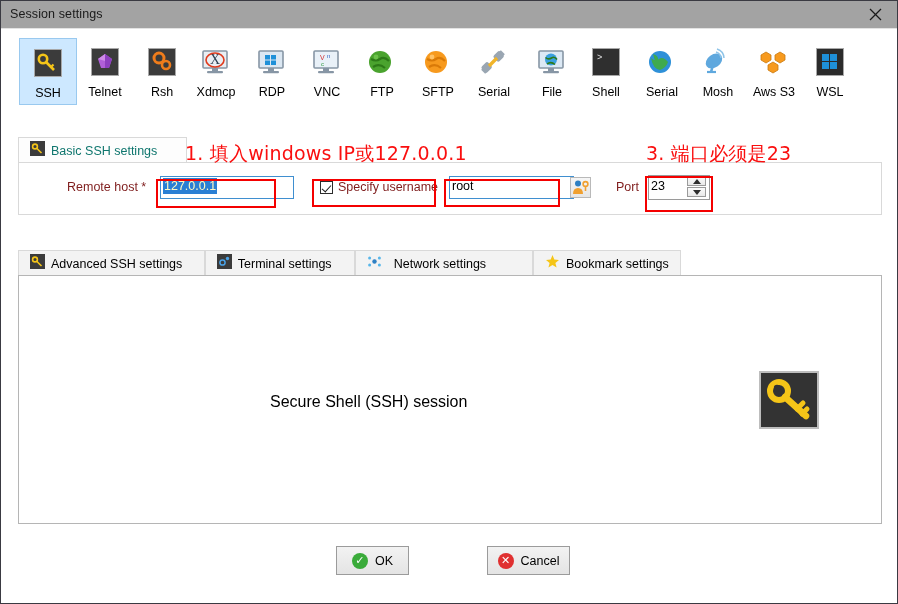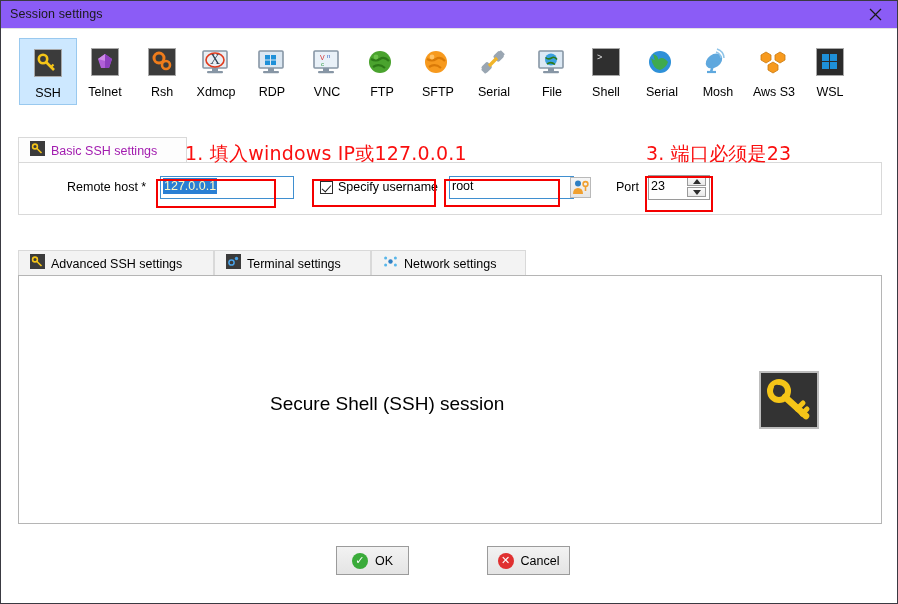--- a/index.html
+++ b/index.html
@@ -13,21 +13,21 @@
     width: 898px; height: 604px;
     background: #ffffff;
     border: 1px solid #3a3a42;
     overflow: hidden;
   }
 
   
   #titlebar {
     position: absolute; left: 0; top: 0;
     width: 896px; height: 28px;
-    background: #8b5cf6;
+    background: #a3a3a3;
     border-bottom: 1px solid #e3e3e3;
   }
   #title-text {
     position: absolute; left: 9px; top: 6px;
     font-size: 12.5px; color: #1a1a1a;
     letter-spacing: .1px;
     white-space: nowrap;
   }
   #close-btn {
     position: absolute; right: 0px; top: 0px;
@@ -80,32 +80,32 @@
   #basic-tabstrip {
     position: absolute; left: 17px; top: 136px;
     width: 169px; height: 26px;
     background: #fdfdfd;
     border: 1px solid #d9d9d9;
     border-bottom: none;
     display: flex; align-items: center;
     padding-left: 11px;
   }
   #basic-tabstrip .tabicon { margin-right: 6px; }
-  #basic-tabstrip .tablabel { font-size: 12.5px; color: #a21caf; white-space: nowrap;}
+  #basic-tabstrip .tablabel { font-size: 12.5px; color: #0f766e; white-space: nowrap;}
 
   #basic-panel {
     position: absolute; left: 17px; top: 161px;
     width: 864px; height: 53px;
     background: #ffffff;
     border: 1px solid #d9d9d9;
   }
 
   .fieldlabel {
     position: absolute;
-    font-size: 12.5px; color: #000000;
+    font-size: 12.5px; color: #7f1d1d;
     white-space: nowrap;
   }
   .txtinput {
     position: absolute;
     background: #ffffff;
     border: 1px solid #3f8fd0;
     font-family: "Liberation Sans", sans-serif;
     font-size: 12.5px;
     color: #000;
     padding: 0 2px;
@@ -195,21 +195,21 @@
   .subtab .tablabel { font-size: 12.5px; color: #000; white-space: nowrap; }
 
   #main-panel {
     position: absolute; left: 17px; top: 274px;
     width: 864px; height: 249px;
     background: #ffffff;
     border: 1px solid #b5b5b5;
   }
   #session-desc {
     position: absolute; left: 251px; top: 117px;
-    font-size: 19px; color: #000;
+    font-size: 16px; color: #000;
     white-space: nowrap;
   }
   #big-key {
     position: absolute; left: 740px; top: 95px;
     width: 60px; height: 58px;
     background: #333333;
     border: 2px solid #bdbdbd;
   }
 
   
@@ -513,33 +513,41 @@
       <span class="tabicon">
         <svg width="15" height="15" viewBox="0 0 15 15">
           <rect x="0" y="0" width="15" height="15" fill="#3b3b3b"></rect>
           <circle cx="5.5" cy="8.5" r="2.6" fill="none" stroke="#4aa3e8" stroke-width="1.5"></circle>
           <circle cx="10.5" cy="4.5" r="1.7" fill="#4aa3e8"></circle>
         </svg>
       </span>
       <span class="tablabel">Terminal settings</span>
     </div>
 
-    <div class="subtab" style="width:155px;">
+    <div class="subtab" style="width:187px;gap:6px;">
       <span class="tabicon">
         <svg width="15" height="15" viewBox="0 0 15 15">
           <circle cx="7.5" cy="7.5" r="2.2" fill="#2f80c4"></circle>
           <circle cx="2.6" cy="4" r="1.5" fill="#57b6ea"></circle>
           <circle cx="12.4" cy="4" r="1.5" fill="#57b6ea"></circle>
           <circle cx="2.6" cy="11" r="1.5" fill="#57b6ea"></circle>
           <circle cx="12.4" cy="11" r="1.5" fill="#57b6ea"></circle>
         </svg>
       </span>
       <span class="tablabel">Network settings</span>
     </div>
 
+    <div class="subtab" style="width:155px;">
+      <span class="tabicon">
+        <svg width="15" height="15" viewBox="0 0 15 15">
+          <polygon points="7.5,1 9.3,5.6 14,5.9 10.4,9 11.6,13.6 7.5,11 3.4,13.6 4.6,9 1,5.9 5.7,5.6" fill="#f5c518"></polygon>
+        </svg>
+      </span>
+      <span class="tablabel">Bookmark settings</span>
+    </div>
   </div>
 
   <div id="main-panel">
     <div id="session-desc">Secure Shell (SSH) session</div>
     <div id="big-key">
       <svg width="56" height="54" viewBox="0 0 56 54">
         <circle cx="18" cy="18" r="9" fill="none" stroke="#f5c518" stroke-width="6"></circle>
         <circle cx="16" cy="15" r="3.2" fill="#333333"></circle>
         <line x1="24" y1="24" x2="45" y2="43" stroke="#f5c518" stroke-width="6.5" stroke-linecap="round"></line>
         <line x1="36" y1="36" x2="42" y2="30" stroke="#f5c518" stroke-width="5" stroke-linecap="round"></line>

